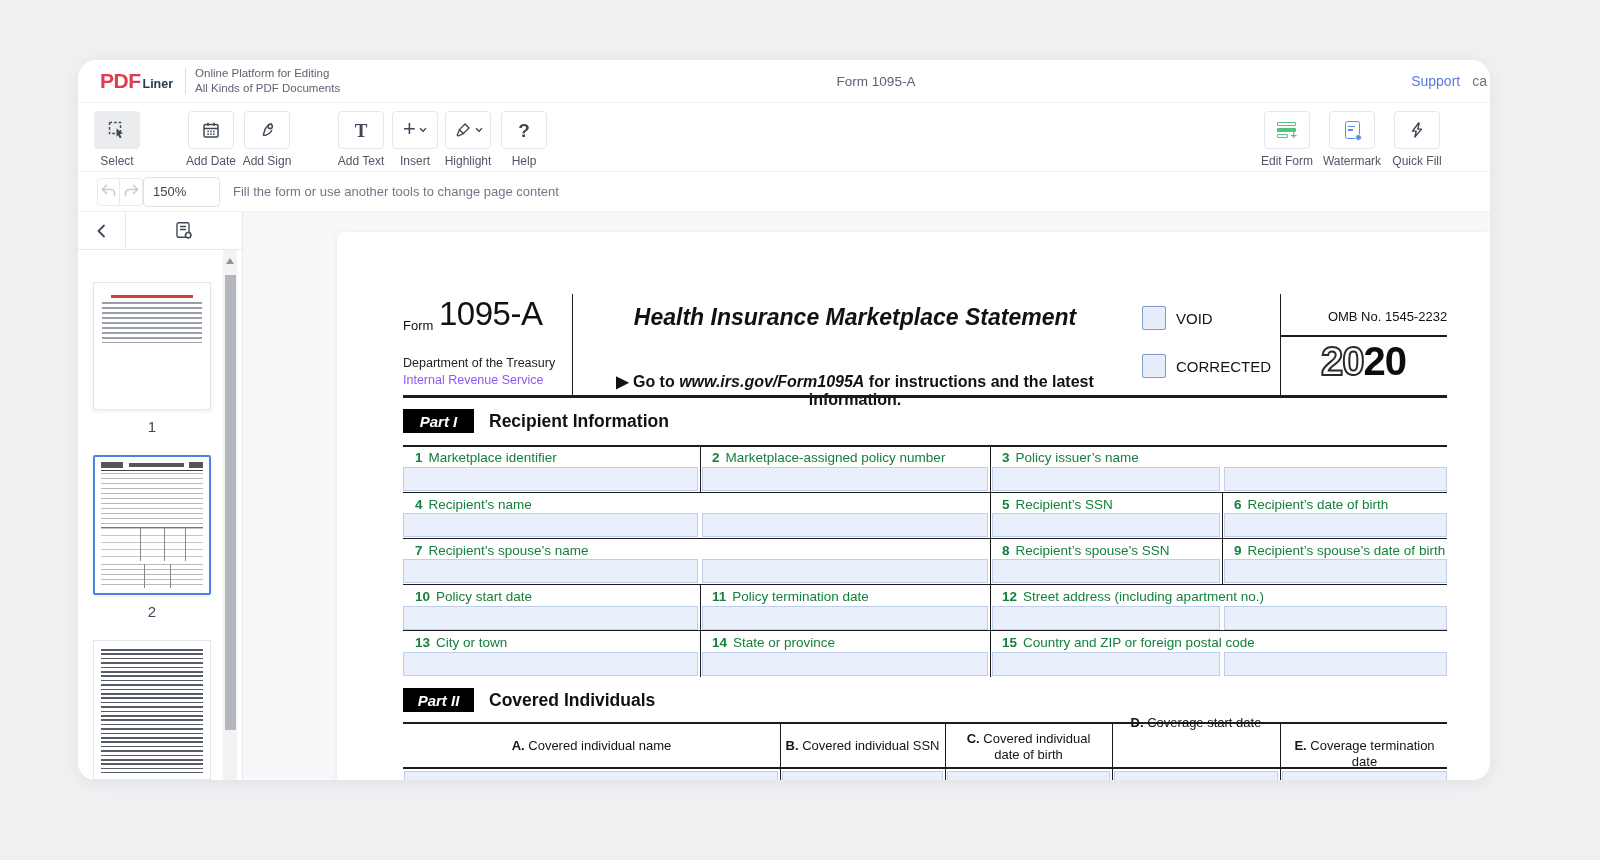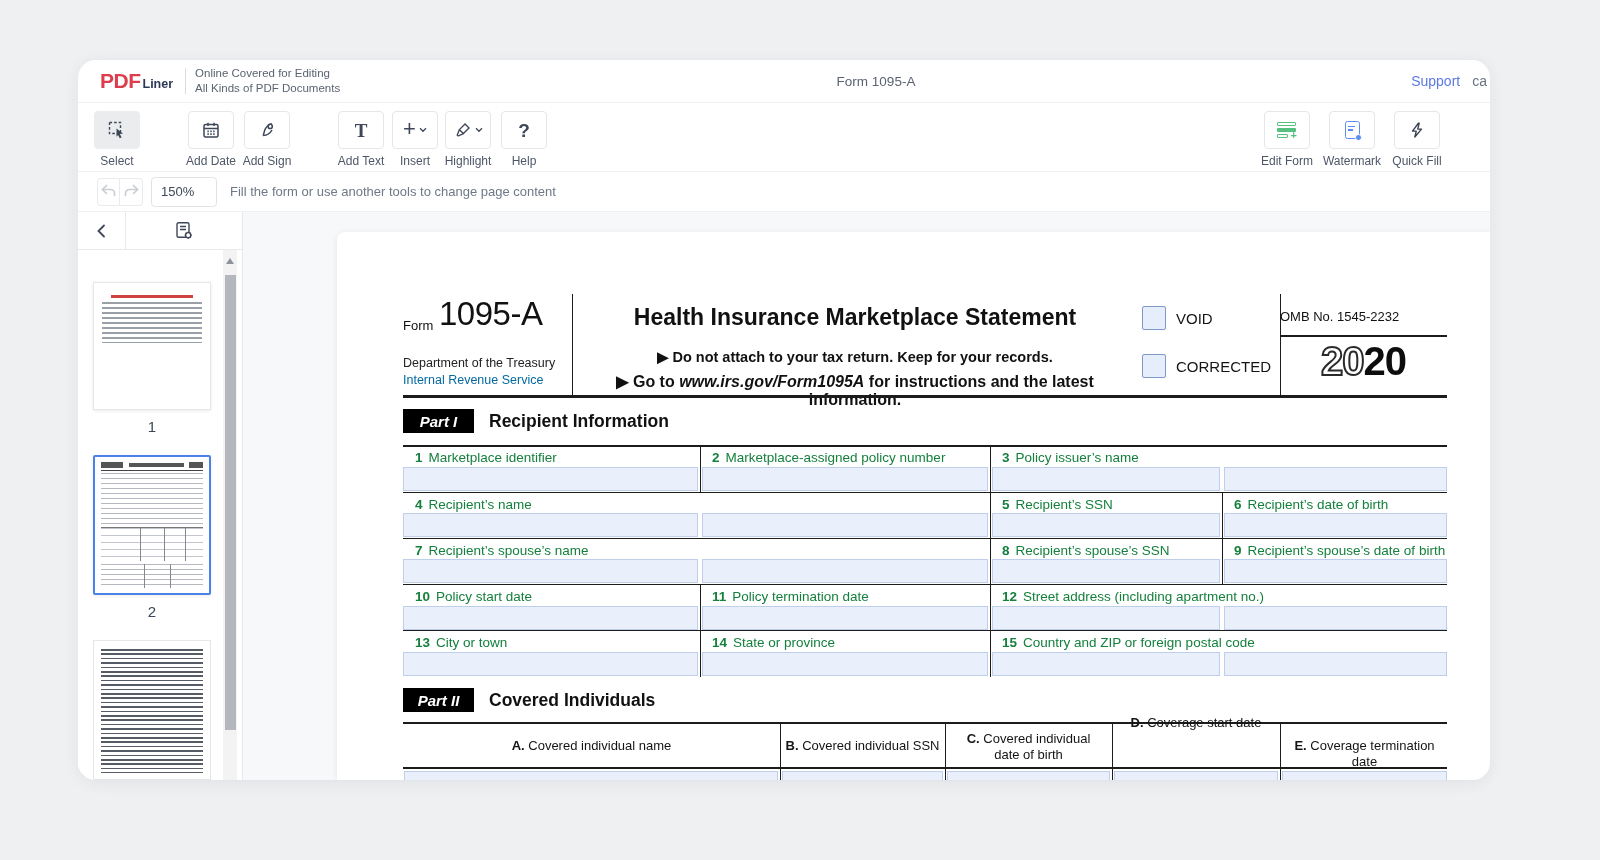--- a/index.html
+++ b/index.html
@@ -45,21 +45,21 @@
   .wm-icon i { position:absolute; left:2.5px; height:1.6px; background:#5b8def; display:block; }
   .wm-icon .l1 { top:3.5px; width:7px; } .wm-icon .l2 { top:7px; width:5px; }
   .wm-icon .dot { position:absolute; right:-3px; bottom:-3px; width:7px; height:7px; border-radius:50%; background:#5b8def; border:1.5px solid #fff; }
 
   
   .subbar { height:40px; display:flex; align-items:center; padding-left:19px; border-bottom:1px solid #eef0f2; }
   .hist-btn { width:23px; height:28px; border:1px solid #e8eaed; background:#fff; display:flex; align-items:center;
               justify-content:center; cursor:pointer; }
   .hist-btn.undo { border-radius:4px 0 0 4px; }
   .hist-btn.redo { border-radius:0 4px 4px 0; border-left:none; }
-  .zoom-box { width:66px; height:30px; border:1px solid #dfe2e6; border-radius:4px; margin-left:8px;
+  .zoom-box { width:77px; height:30px; border:1px solid #dfe2e6; border-radius:4px; margin-left:0;
               font-size:13px; color:#3c4656; display:flex; align-items:center; padding-left:9px; cursor:text; }
   .hint { margin-left:13px; font-size:13px; color:#6f7888; }
 
   
   .content { display:flex; height:568px; }
   .sidebar { width:165px; flex:0 0 165px; border-right:1px solid #e7e9ec; position:relative; background:#fff; }
   .sb-head { height:38px; border-bottom:1px solid #e7e9ec; display:flex; }
   .sb-back { width:47px; display:flex; align-items:center; justify-content:center; cursor:pointer; color:#3e4757; }
   .sb-pages-btn { flex:1; display:flex; align-items:center; justify-content:center; border-left:1px solid #e7e9ec; cursor:pointer; color:#3e4757; }
   .thumb { position:absolute; left:15px; width:118px; background:#fff; border:1px solid #e5e6e9;
@@ -118,21 +118,21 @@
 
 <div class="card">
 
   <div class="topbar">
     <div class="logo">
       <span class="logo-pdf">PDF</span>
         <span class="logo-liner">Liner</span>
     </div>
     <div class="tag-divider"></div>
     <div class="tagline">
-      <div>Online Covered for Editing</div>
+      <div>Online Platform for Editing</div>
       <div>All Kinds of PDF Documents</div>
     </div>
     <div class="topbar-title">Form 1095-A</div>
     <div class="topbar-right">
       <span class="support">Support</span>
       <span class="account">ca</span>
     </div>
   </div>
 
   <div class="toolbar">
@@ -312,33 +312,32 @@
       </div>
     </aside>
 
     <div class="docarea">
       <div class="page">
 
         <div style="position:absolute; left:66px; top:86px; font-size:13px;">Form</div>
         <div style="position:absolute; left:102px; top:63px; font-size:33px; font-weight:normal; letter-spacing:-0.5px;">1095-A</div>
         <div class="vl" style="left:235px; top:62px; height:103px;"></div>
         <div style="position:absolute; left:66px; top:124px; font-size:12.5px; color:#222;">Department of the Treasury</div>
-        <div style="position:absolute; left:66px; top:141px; font-size:12.5px; color:#0369a1;text-align:center;">Internal Revenue Service</div>
-
-        <div class="ftitle" style="top:72px; font-size:23px; font-weight:bold;">Health Insurance Marketplace Statement</div>
-        <div class="ftitle" style="top:117px; font-size:14.5px; font-weight:bold;">▶ Do not attach to your tax return. Keep for your records.</div>
+        <div style="position:absolute; left:66px; top:141px; font-size:12.5px; color:#8b5cf6;text-align:center;">Internal Revenue Service</div>
+
+        <div class="ftitle" style="top:72px; font-size:23px; font-weight:bold;font-style:italic;">Health Insurance Marketplace Statement</div>
         <div class="ftitle" style="top:140px; font-size:16px; font-weight:bold;"><span>▶ Go to </span><i>www.irs.gov/Form1095A</i><span> for instructions and the latest information.</span></div>
 
         <div class="chk" style="left:805px; top:74px;"></div>
         <div class="chklbl" style="left:839px; top:78px;">VOID</div>
         <div class="chk" style="left:805px; top:122px;"></div>
         <div class="chklbl" style="left:839px; top:126px;">CORRECTED</div>
 
         <div class="vl" style="left:943px; top:62px; height:103px;"></div>
-        <div style="position:absolute; left:943px; top:77px; width:167px; text-align:left; font-size:13px;">OMB No. 1545-2232</div>
+        <div style="position:absolute; left:967px; top:77px; width:167px; text-align:center; font-size:13px;">OMB No. 1545-2232</div>
         <div class="hl" style="left:943px; top:103px; width:167px; height:1.5px;"></div>
         <div class="year"><span class="outline">20</span><span class="solid">20</span></div>
 
         <div class="hl" style="left:66px; top:163px; width:1044px; height:2.5px;"></div>
 
         <div class="partbox" style="left:66px; top:177px;">Part I</div>
         <div class="parttitle" style="left:152px; top:179px;">Recipient Information</div>
 
         <div class="hl" style="left:66px; top:213px; width:1044px; height:1.5px;"></div>
         <div class="hl" style="left:66px; top:260px; width:1044px; height:1px;"></div>

